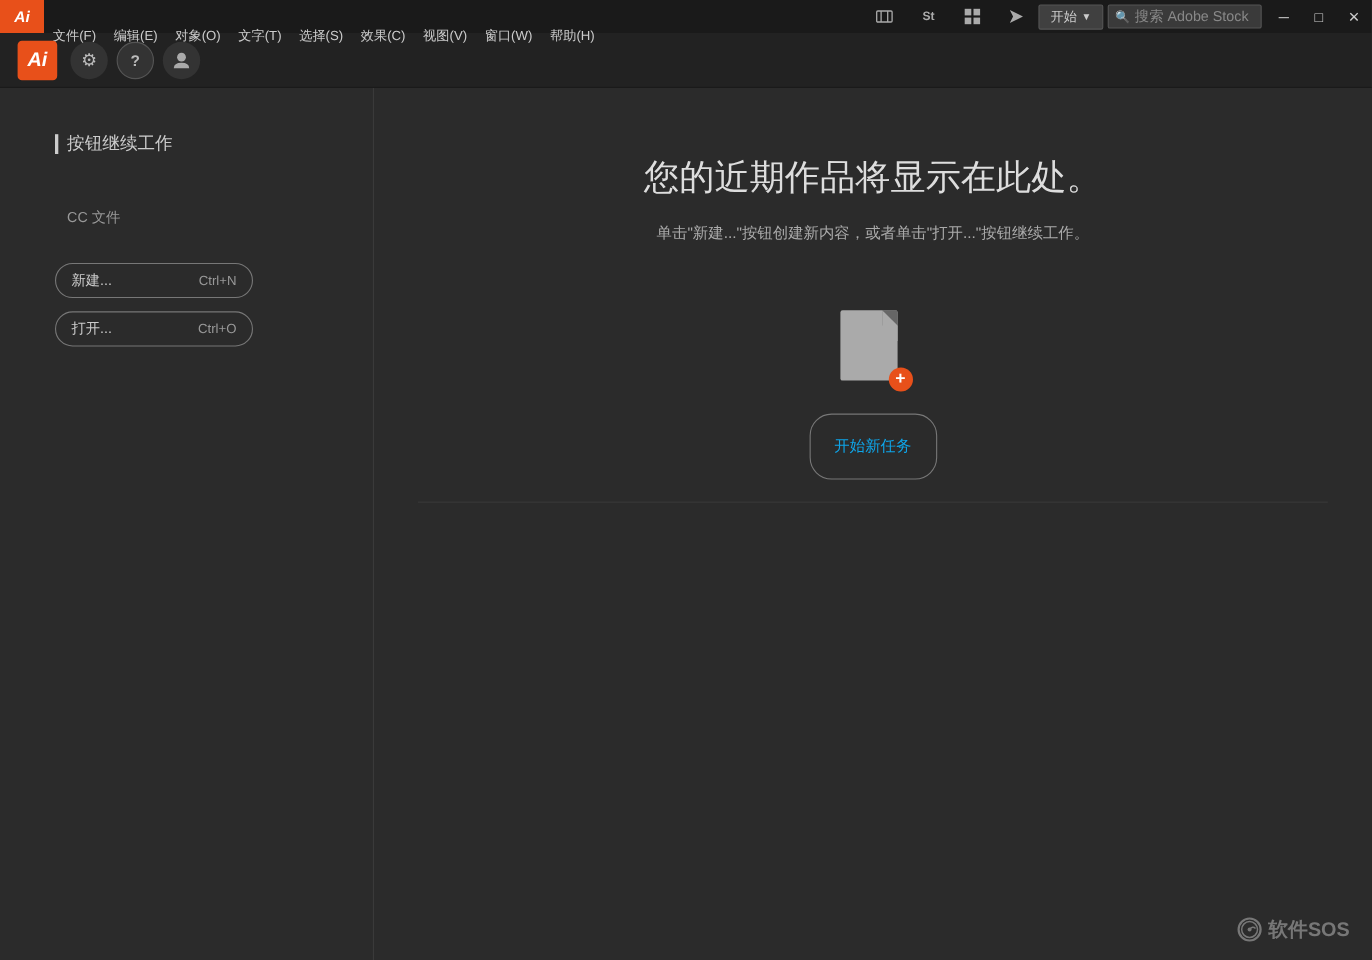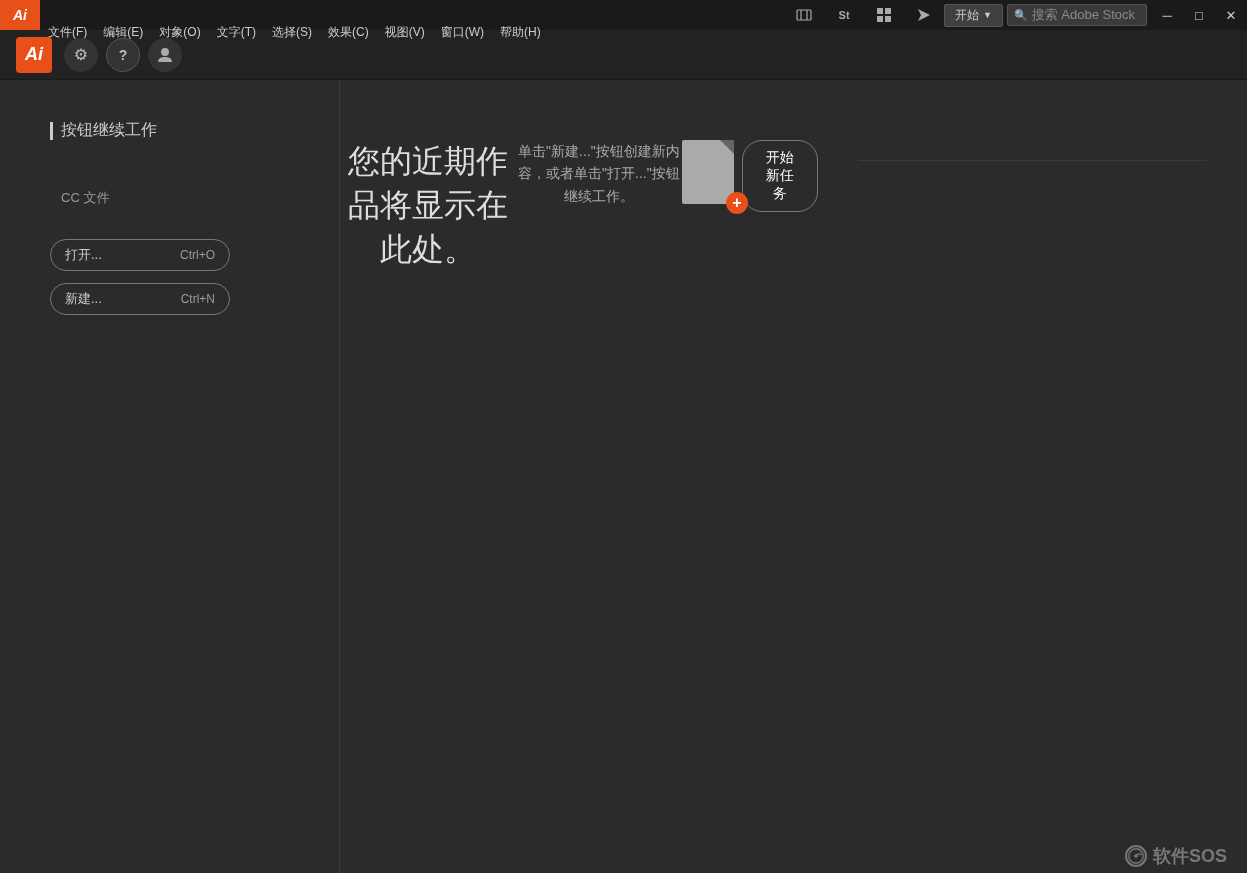--- a/index.html
+++ b/index.html
@@ -223,22 +223,22 @@
       background: transparent;
       margin-bottom: 12px;
     }
     .action-button .btn-label { font-size: 13px; }
     .action-button .btn-shortcut { font-size: 12px; color: #999; }
 
     
     #right-panel {
       flex: 1;
       display: flex;
-      flex-direction: row;
-      align-items: flex-start;
+      flex-direction: column;
+      align-items: center;
       justify-content: flex-start;
       padding-top: 60px;
     }
     #recent-works-title {
       font-size: 32px;
       color: #ddd;
       margin-bottom: 16px;
       text-align: center;
     }
     #recent-works-subtitle {
@@ -306,41 +306,41 @@
       font-size: 16px;
       font-weight: bold;
     }
     #new-file-desc {
       font-size: 13px;
       color: #aaa;
       text-align: center;
       line-height: 1.6;
     }
     #new-task-btn {
-      padding: 8px 22px;
+      padding: 20px 22px;
       border: 1px solid #777;
       border-radius: 20px;
-      color: #ffffff;
+      color: #0ea5e9;
       font-size: 14px;
       cursor: pointer;
       background: transparent;
     }
 
     
     #divider {
       width: calc(100% - 80px);
       margin: 20px 40px 0;
       height: 1px;
       background: #3a3a3a;
     }
 
     
     #watermark {
       position: absolute;
-      bottom: 5px;
+      bottom: 16px;
       right: 20px;
       display: flex;
       align-items: center;
       gap: 6px;
       opacity: 0.6;
     }
     #watermark-icon {
       width: 22px;
       height: 22px;
       border: 2px solid #aaa;
@@ -429,26 +429,26 @@
 
 <div id="main-content">
 
   <div id="left-panel">
     <div id="recent-header">
       <div id="recent-bar"></div>
       <div id="recent-title">按钮继续工作</div>
     </div>
     <div id="cc-files-label">CC 文件</div>
     <button class="action-button">
+      <span class="btn-label">新建...</span>
+      <span class="btn-shortcut">Ctrl+N</span>
+    </button>
+    <button class="action-button">
       <span class="btn-label">打开...</span>
       <span class="btn-shortcut">Ctrl+O</span>
-    </button>
-    <button class="action-button">
-      <span class="btn-label">新建...</span>
-      <span class="btn-shortcut">Ctrl+N</span>
     </button>
   </div>
 
   <div id="right-panel">
     <div id="recent-works-title">您的近期作品将显示在此处。</div>
     <div id="recent-works-subtitle">单击"新建..."按钮创建新内容，或者单击"打开..."按钮继续工作。</div>
 
     <div id="new-file-area">
       <div id="new-file-icon">
         <div class="file-body"></div>

